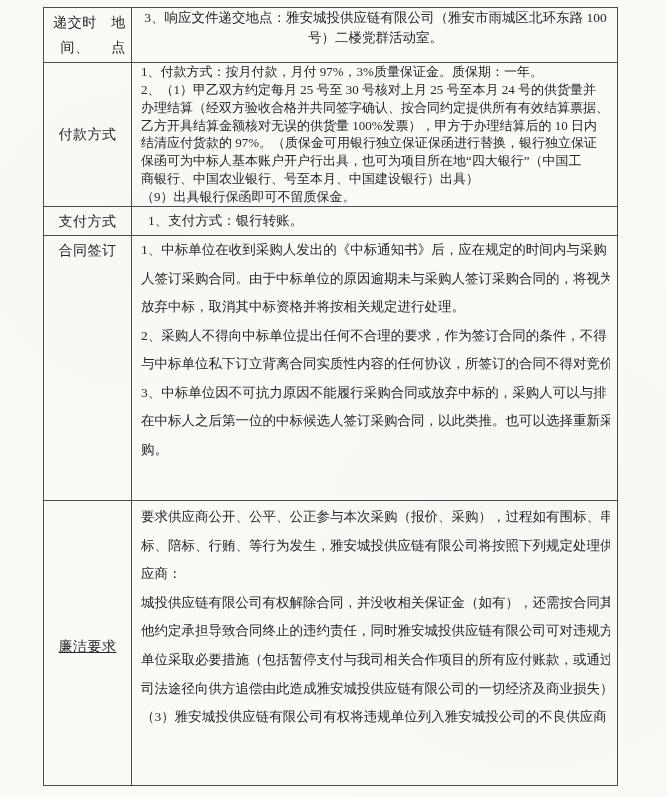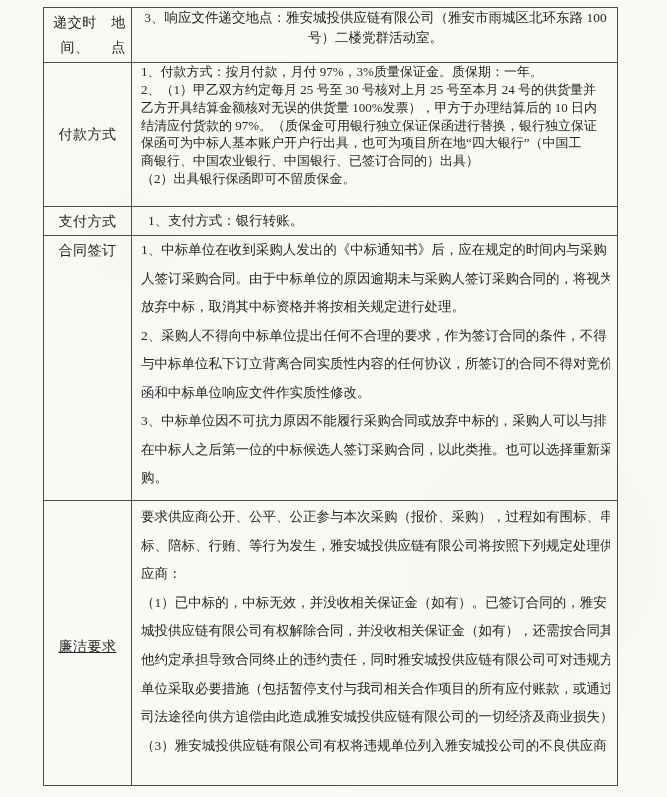--- a/index.html
+++ b/index.html
@@ -97,25 +97,26 @@
         </div>
     </div>
 
     <div class="row row-1">
       <div class="cell label-cell">
           <div class="line">付款方式</div>
         </div>
       <div class="cell content-cell">
           <div class="line">1、付款方式：按月付款，月付 97%，3%质量保证金。质保期：一年。</div>
           <div class="line">2、（1）甲乙双方约定每月 25 号至 30 号核对上月 25 号至本月 24 号的供货量并</div>
+          <div class="line">办理结算（经双方验收合格并共同签字确认、按合同约定提供所有有效结算票据、</div>
           <div class="line">乙方开具结算金额核对无误的供货量 100%发票），甲方于办理结算后的 10 日内</div>
           <div class="line">结清应付货款的 97%。（质保金可用银行独立保证保函进行替换，银行独立保证</div>
           <div class="line">保函可为中标人基本账户开户行出具，也可为项目所在地“四大银行”（中国工</div>
-          <div class="line">商银行、中国农业银行、中国银行、已签订合同的）出具）</div>
-          <div class="line">（2）出具银行保函即可不留质保金。</div>
+          <div class="line">商银行、中国农业银行、号至本月、中国建设银行）出具）</div>
+          <div class="line">（9）出具银行保函即可不留质保金。</div>
         </div>
     </div>
 
     <div class="row row-2">
       <div class="cell label-cell">
           <div class="line">支付方式</div>
         </div>
       <div class="cell content-cell">
           <div class="line">1、支付方式：银行转账。</div>
         </div>
@@ -124,36 +125,34 @@
     <div class="row row-3">
       <div class="cell label-cell">
           <div class="line">合同签订</div>
         </div>
       <div class="cell content-cell">
           <div class="line">1、中标单位在收到采购人发出的《中标通知书》后，应在规定的时间内与采购</div>
           <div class="line">人签订采购合同。由于中标单位的原因逾期未与采购人签订采购合同的，将视为</div>
           <div class="line">放弃中标，取消其中标资格并将按相关规定进行处理。</div>
           <div class="line">2、采购人不得向中标单位提出任何不合理的要求，作为签订合同的条件，不得</div>
           <div class="line">与中标单位私下订立背离合同实质性内容的任何协议，所签订的合同不得对竞价</div>
-          <div class="line">函和中标单位响应文件作实质性修改。</div>
           <div class="line">3、中标单位因不可抗力原因不能履行采购合同或放弃中标的，采购人可以与排</div>
           <div class="line">在中标人之后第一位的中标候选人签订采购合同，以此类推。也可以选择重新采</div>
           <div class="line">购。</div>
         </div>
     </div>
 
     <div class="row row-4">
       <div class="cell label-cell">
           <div class="line">廉洁要求</div>
         </div>
       <div class="cell content-cell">
           <div class="line">要求供应商公开、公平、公正参与本次采购（报价、采购），过程如有围标、串</div>
           <div class="line">标、陪标、行贿、等行为发生，雅安城投供应链有限公司将按照下列规定处理供</div>
           <div class="line">应商：</div>
-          <div class="line">（1）已中标的，中标无效，并没收相关保证金（如有）。已签订合同的，雅安</div>
           <div class="line">城投供应链有限公司有权解除合同，并没收相关保证金（如有），还需按合同其</div>
           <div class="line">他约定承担导致合同终止的违约责任，同时雅安城投供应链有限公司可对违规方</div>
           <div class="line">单位采取必要措施（包括暂停支付与我司相关合作项目的所有应付账款，或通过</div>
           <div class="line">司法途径向供方追偿由此造成雅安城投供应链有限公司的一切经济及商业损失）。</div>
           <div class="line">（3）雅安城投供应链有限公司有权将违规单位列入雅安城投公司的不良供应商</div>
         </div>
     </div>
 
   </div>
 </div>

